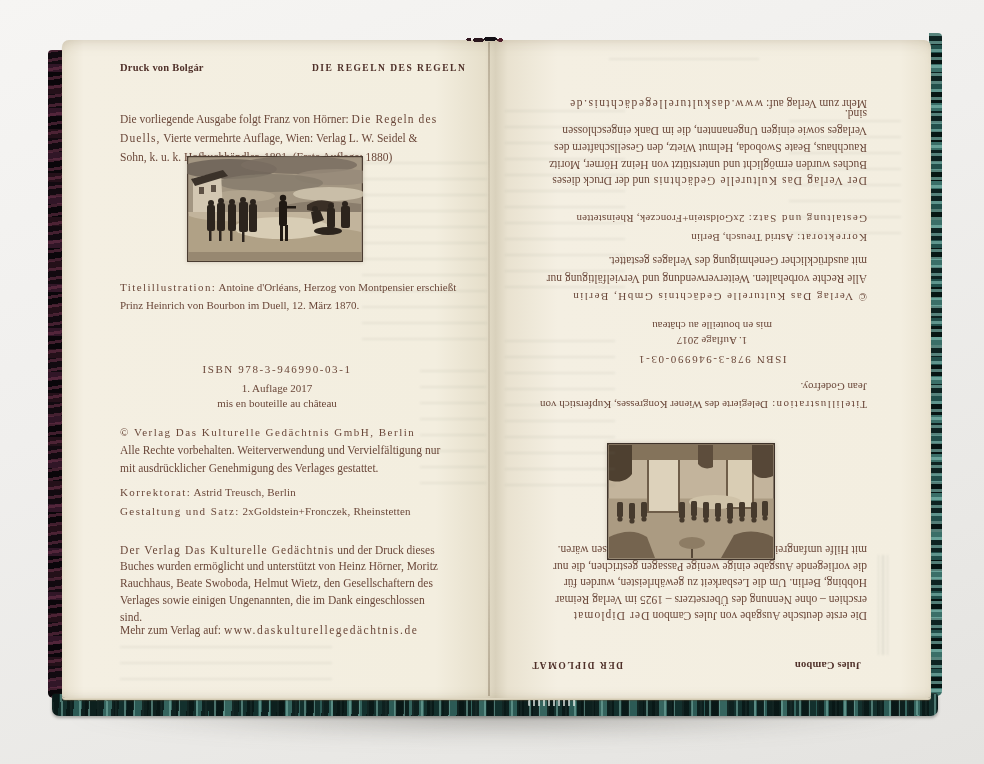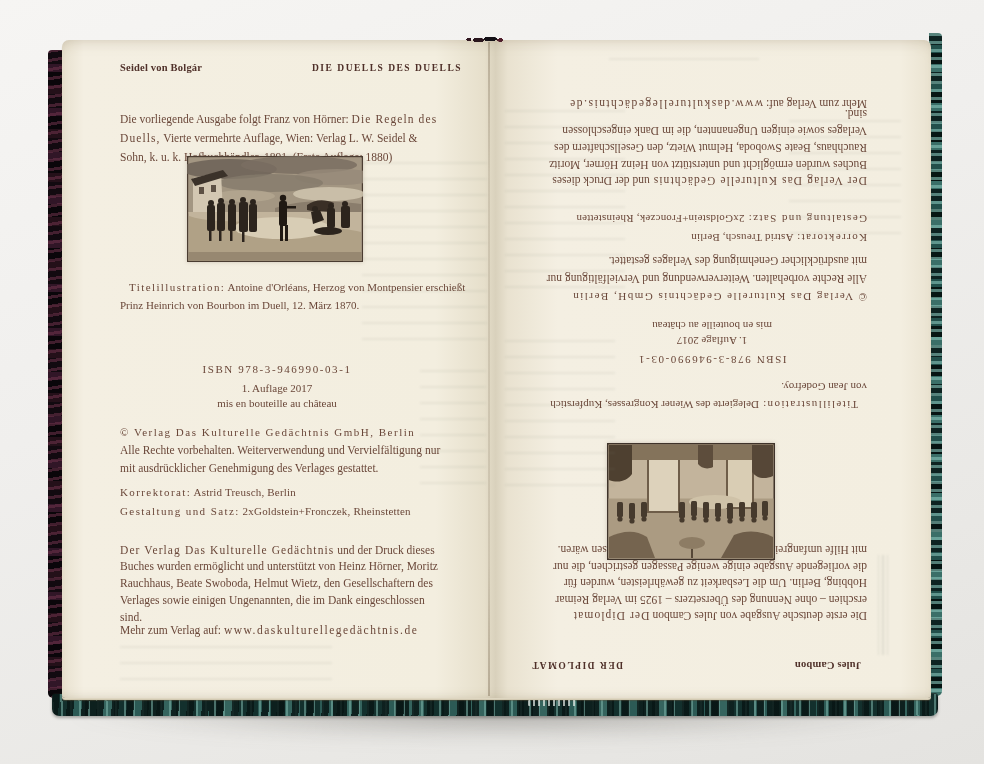--- a/index.html
+++ b/index.html
@@ -59,21 +59,21 @@
   .page.right .run-title{left:308px;top:28px;}
   
   .edition-note{position:absolute;top:58px;left:58px;width:322px;font-size:11.5px;line-height:19px;}
   .page.right .edition-note{left:64px;top:62px;width:318px;line-height:16.5px;}
   .note-title{letter-spacing:1.1px;}
   .illu{position:absolute;top:116px;left:125px;width:176px;height:106px;box-shadow:0 0 4px rgba(90,70,50,.25);}
   .page.right .illu{top:138px;left:156px;width:168px;height:117px;}
   .illu svg{display:block;width:100%;height:100%;}
   .caption{position:absolute;top:227px;left:58px;width:350px;font-size:11px;line-height:18px;}
   .page.right .caption{left:64px;top:273px;width:330px;}
-  .cap-label{letter-spacing:1.4px;margin-left:9px;}
+  .cap-label{letter-spacing:1.4px;}
   .isbn-block{position:absolute;top:322px;left:58px;width:314px;text-align:center;font-size:11px;line-height:15px;}
   .page.right .isbn-block{left:64px;top:331px;width:310px;}
   .isbn-line{letter-spacing:1.6px;margin-bottom:4px;}
   .copyright-block{position:absolute;top:383px;left:58px;width:336px;font-size:11.5px;line-height:18px;}
   .page.right .copyright-block{left:64px;top:392px;width:330px;}
   .copy-line{letter-spacing:1.5px;font-size:11px;}
   .credits{position:absolute;top:443px;left:58px;width:340px;font-size:11px;line-height:19px;letter-spacing:.2px;}
   .page.right .credits{left:64px;top:451px;}
   .credit-label{letter-spacing:1.4px;}
   .ack{position:absolute;top:490px;left:58px;width:324px;font-size:11.5px;line-height:16.8px;}
@@ -96,22 +96,22 @@
     <div class="book-shadow"></div>
     <div class="cover-left"></div>
     <div class="cover-right"></div>
     <div class="cover-bottom"></div>
     <div class="pages"></div>
     <div class="headband"></div>
     <div class="fore-edge-marks"></div>
 
     <div class="page left">
       <div class="page-inner">
-        <div class="run-author">Seidel von Bolgár</div>
-        <div class="run-title">DIE DUELLS DES DUELLS</div>
+        <div class="run-author">Druck von Bolgár</div>
+        <div class="run-title">DIE REGELN DES REGELN</div>
 
         <p class="edition-note"><span>Die vorliegende Ausgabe folgt Franz von Hörner:</span> <span class="note-title">Die Regeln des Duells,</span> <span>Vierte vermehrte Auflage, Wien: Verlag L. W. Seidel &amp; Sohn, k. u. k. Hofbuchhändler, 1891. (Erste Auflage: 1880)</span></p>
 
         <div class="illu">
           <svg viewBox="0 0 176 106" aria-hidden="true">
             <rect width="176" height="106" fill="#4a3c31"></rect>
             <rect x="1.5" y="1.5" width="173" height="103" fill="#b5a893"></rect>
             <rect x="1.5" y="1.5" width="173" height="56" fill="#a39682"></rect>
             <ellipse cx="42" cy="13" rx="48" ry="10" fill="#6f6459" opacity=".9"></ellipse>
             <ellipse cx="112" cy="9" rx="58" ry="9" fill="#7a6e62" opacity=".85"></ellipse>

